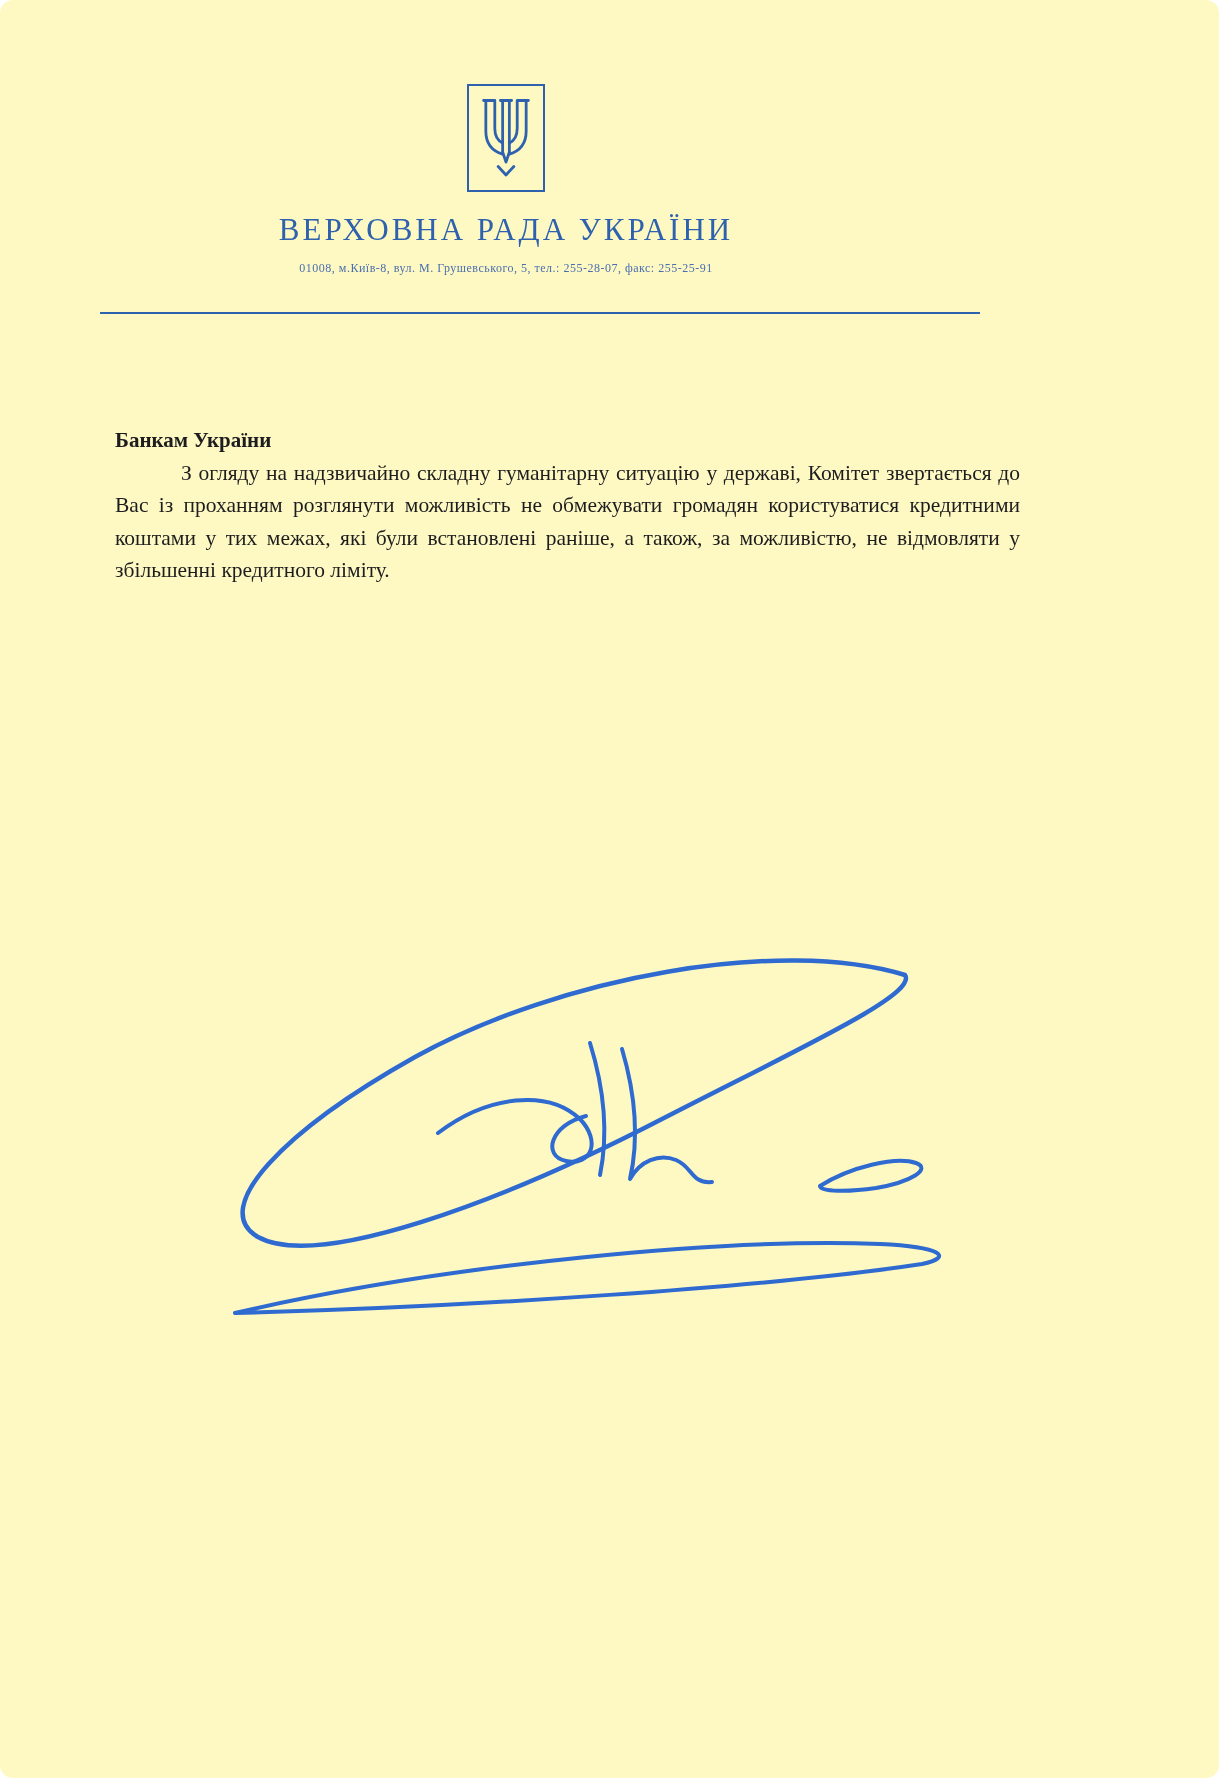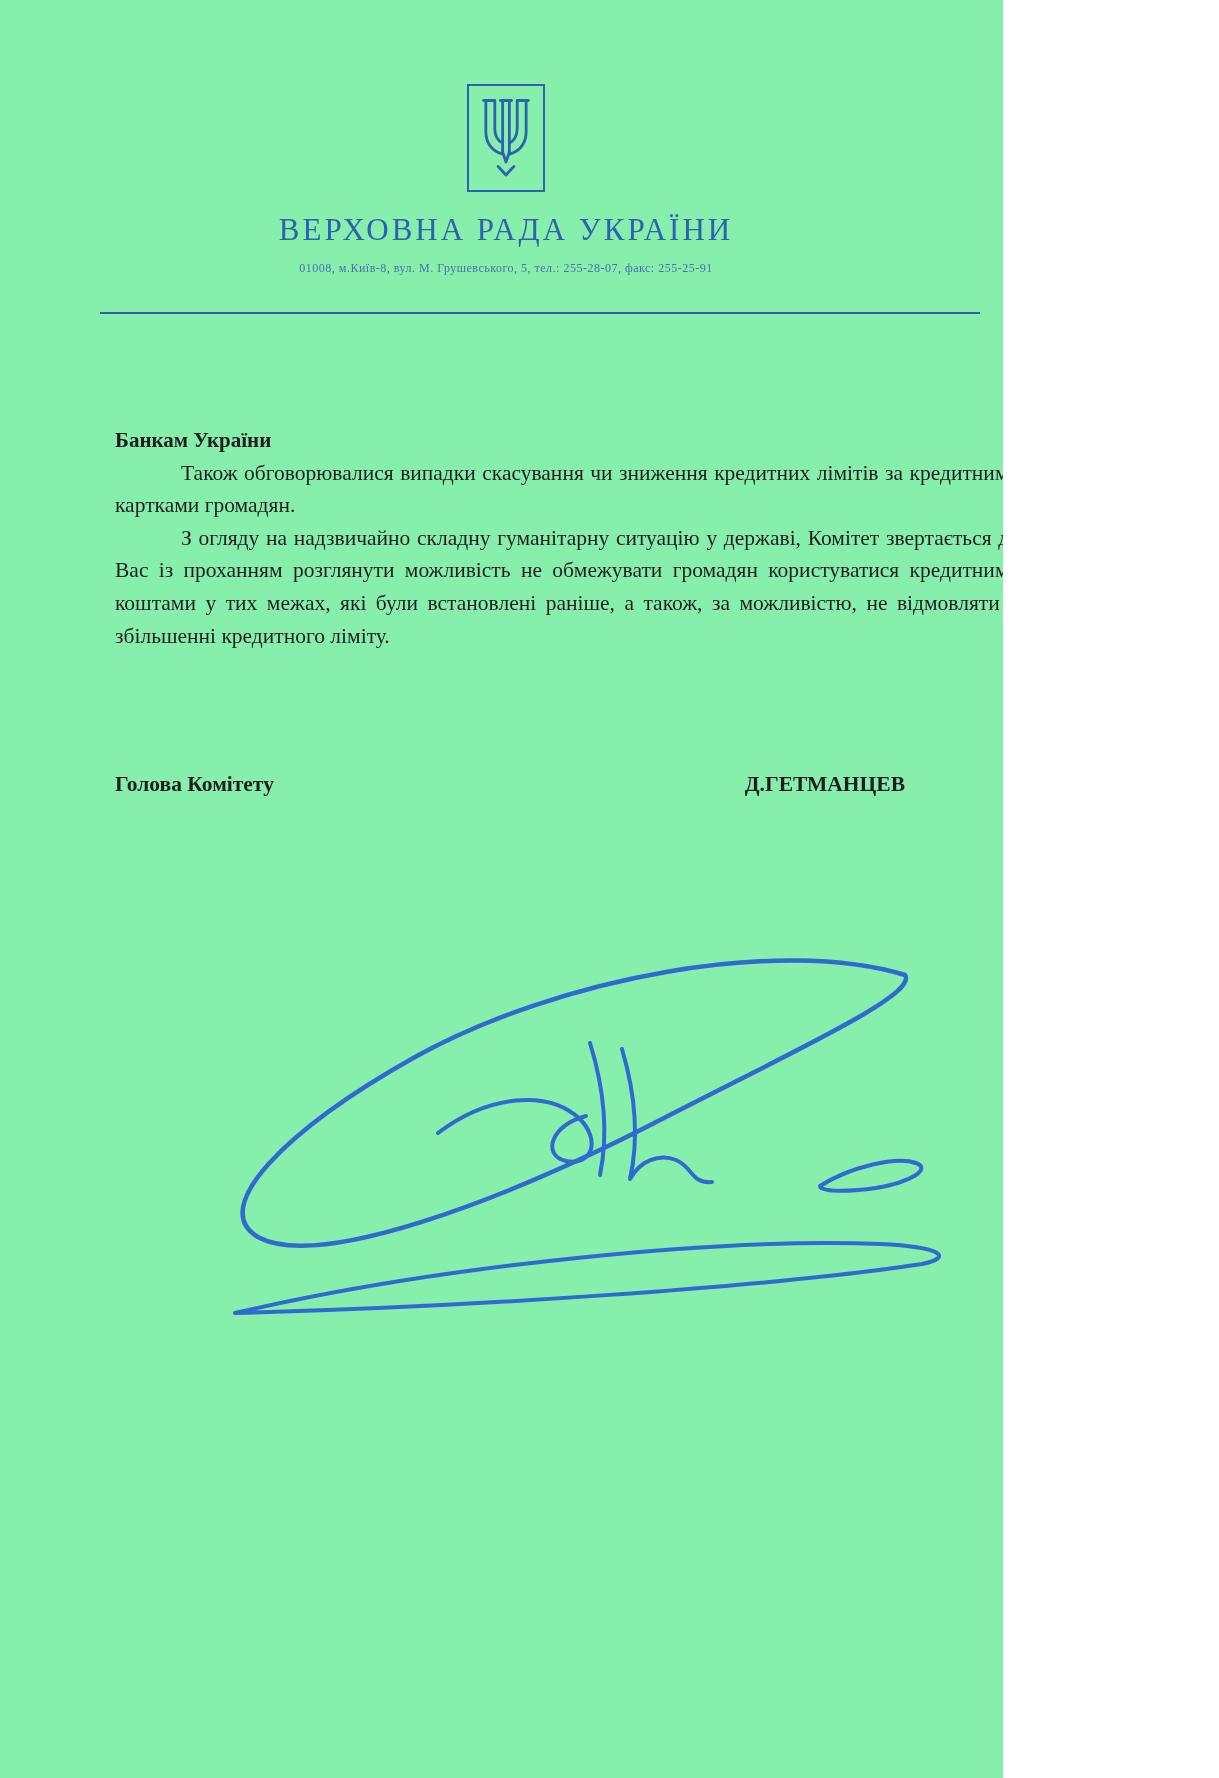--- a/index.html
+++ b/index.html
@@ -5,24 +5,25 @@
   * { box-sizing: border-box; margin: 0; padding: 0; }
   html, body { background: #ffffff; }
   body {
     width: 1219px;
     min-height: 1778px;
     font-family: "Liberation Serif", "DejaVu Serif", serif;
     color: #1d1d1f;
   }
   .page {
     position: relative;
-    width: 1003px;
+    width: 1219px;
     height: 1778px;
-    background: #86efac;
+    background: #fef9c3;
     overflow: hidden;
+    border-radius: 13px;
   }
 
   
   .letterhead {
     padding-top: 84px;
     width: 812px;
     margin-left: 100px;
     text-align: center;
     color: #2f62ae;
   }
@@ -130,27 +131,22 @@
         <path d="M36 126 L50 141 L64 126"></path>
       </svg>
     </div>
     <h1 class="org-title">ВЕРХОВНА РАДА УКРАЇНИ</h1>
     <div class="address-line">01008, м.Київ-8, вул. М. Грушевського, 5, тел.: 255-28-07, факс: 255-25-91</div>
   </header>
   <hr class="header-divider">
 
   <main class="letter-body">
     <div class="addressee">Банкам України</div>
-    <p>Також обговорювалися випадки скасування чи зниження кредитних лімітів за кредитними картками громадян.</p>
     <p>З огляду на надзвичайно складну гуманітарну ситуацію у державі, Комітет звертається до Вас із проханням розглянути можливість не обмежувати громадян користуватися кредитними коштами у тих межах, які були встановлені раніше, а також, за можливістю, не відмовляти у збільшенні кредитного ліміту.</p>
 
-    <div class="sig-row">
-      <span>Голова Комітету</span>
-      <span>Д.ГЕТМАНЦЕВ</span>
-    </div>
   </main>
 
   <svg class="signature-svg" viewBox="0 0 800 390" aria-hidden="true">
 
     <path stroke-width="4.5" d="M735 30 C 610 -8 390 32 245 112 C 115 185 38 263 88 292 C 148 325 330 258 492 174 C 632 102 748 49 735 30"></path>
 
     <path stroke-width="4" d="M268 188 C 318 150 378 144 410 174 C 431 196 422 221 396 216 C 372 211 380 180 416 171"></path>
     <path stroke-width="4" d="M420 98 C 433 140 439 186 430 230"></path>
     <path stroke-width="4" d="M452 104 C 465 148 469 194 460 234 C 470 216 489 208 506 215 C 523 222 521 239 542 237"></path>
 

